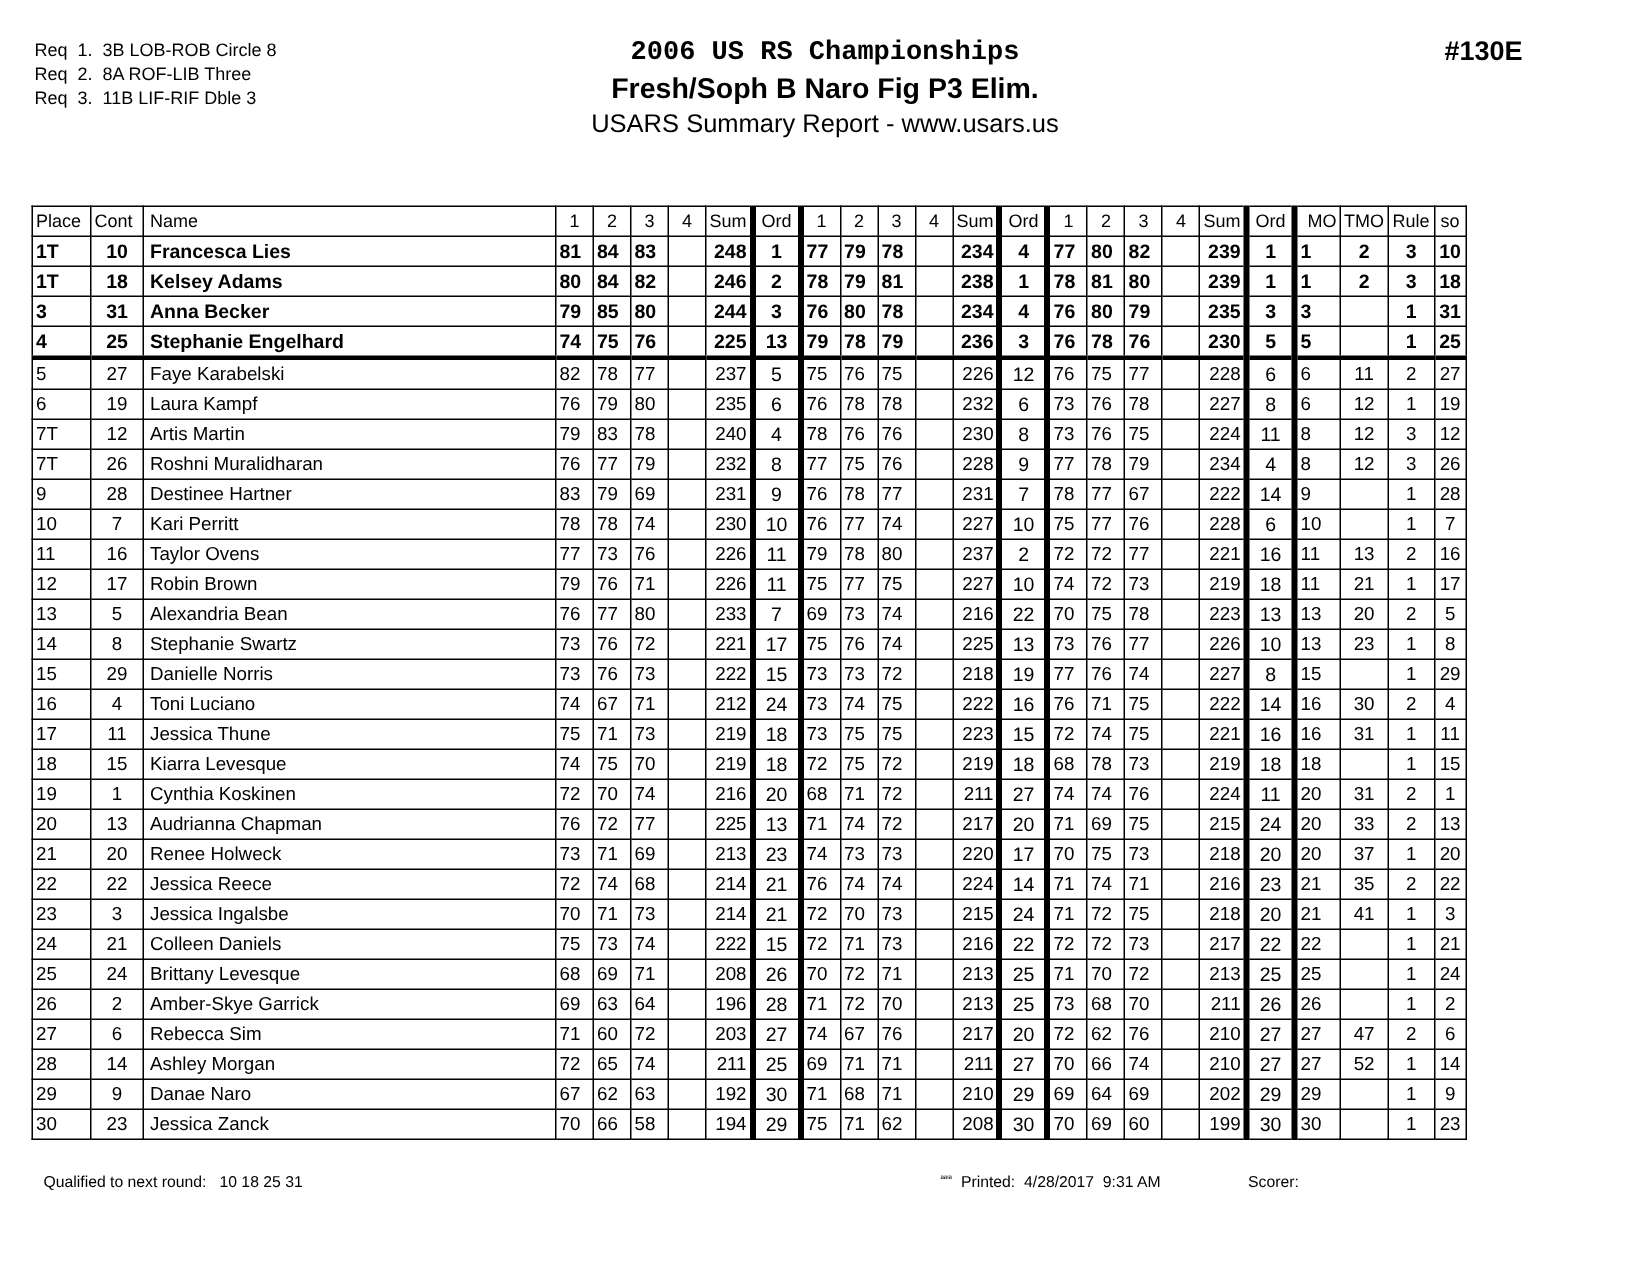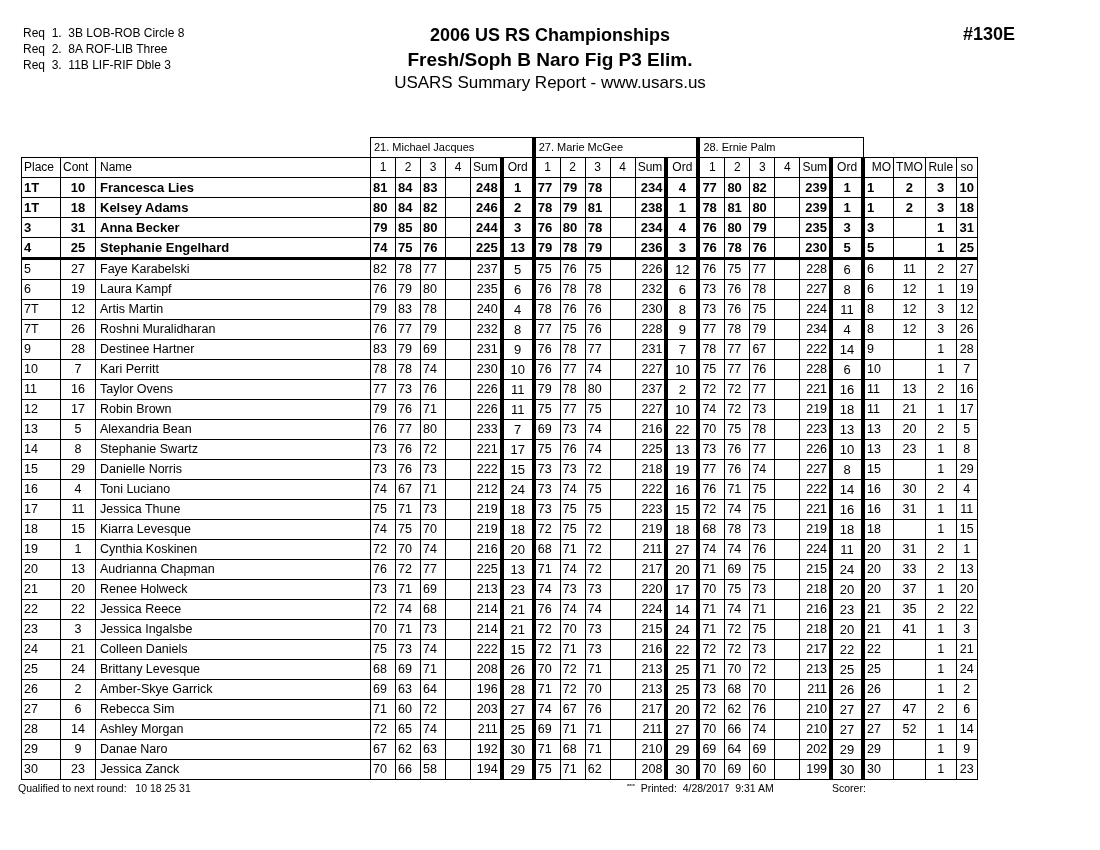--- a/index.html
+++ b/index.html
@@ -1,20 +1,20 @@
 <!DOCTYPE html>
 <html><head>
 <meta charset="utf-8">
 <style>
   html, body { margin: 0; padding: 0; background: #ffffff; }
   body { width: 1100px; height: 850px; position: relative; font-family: "Liberation Sans", sans-serif; color: #000; overflow: hidden; }
   .reqs { position: absolute; left: 23px; top: 25px; font-size: 12px; line-height: 16px; }
   .reqs div { white-space: pre; }
   .title-block { position: absolute; left: 330px; top: 24px; width: 440px; text-align: center; }
-  .t1 { font-size: 18px; font-weight: bold; line-height: 22px; }
+  .t1 { font-size: 18px; font-weight: bold; line-height: 22px; font-family: Liberation Mono, monospace; }
   .t2 { font-size: 15px; line-height: 18px; white-space: pre; }
   .t3 { font-size: 19px; font-weight: bold; line-height: 24px; margin-top: 2px; }
   .t4 { font-size: 17px; line-height: 22px; }
   .event-no { position: absolute; left: 963px; top: 24px; font-size: 18px; font-weight: bold; }
 
   table.results { position: absolute; left: 21px; top: 137px; border-collapse: collapse; font-size: 12.5px; }
   table.results td, table.results th { border: 1px solid #000; padding: 0 2px; height: 19px; line-height: 19px; font-weight: normal; white-space: nowrap; }
   table.results tr.judges td { height: 19px; font-size: 11px; }
   table.results tr.judges td.blank { border: none; }
   table.results tr.judges td.judge { text-align: left; vertical-align: top; padding-left: 3px; border-bottom: none; }
@@ -27,21 +27,21 @@
   td.c-name { width: 268px; text-align: left; padding-left: 4px !important; margin-top: 36px; }
   td.c-sc { width: 20px; text-align: left; }
   td.c-s4 { width: 20px; }
   td.c-sum { width: 24px; text-align: right; }
   td.c-ord { width: 24px; text-align: center; font-weight: bold; border-left: 4px solid #000 !important; font-size: 13px; }
   td.c-j1 { border-left: 4px solid #000 !important; }
   td.c-mo { width: 24px; text-align: left; border-left: 4px solid #000 !important; }
   td.c-tmo { width: 26px; text-align: center; }
   td.c-rule { width: 26px; text-align: center; }
   td.c-so { width: 16px; text-align: center; }
-  .footer-q { position: absolute; left: 18px; top: 782px; font-size: 10.5px; white-space: pre; }
+  .footer-q { position: absolute; left: 29px; top: 782px; font-size: 10.5px; white-space: pre; }
   .footer-p { position: absolute; left: 627px; top: 782px; font-size: 10.5px; white-space: pre; }
   .footer-p .tiny { font-size: 6px; vertical-align: super; margin-right: 6px; }
   .footer-s { position: absolute; left: 832px; top: 782px; font-size: 10.5px; }
 </style>
 </head>
 <body>
 
 <div class="reqs">
   <div>Req  1.  3B LOB-ROB Circle 8</div>
   <div>Req  2.  8A ROF-LIB Three</div>
@@ -51,27 +51,20 @@
 <div class="title-block">
   <div class="t1">2006 US RS Championships</div>
   <div class="t3">Fresh/Soph B Naro Fig P3 Elim.</div>
   <div class="t4">USARS Summary Report - www.usars.us</div>
 </div>
 
 <div class="event-no">#130E</div>
 
 <table class="results">
   <tbody id="tbody">
-    <tr class="judges">
-      <td class="blank" colspan="3"></td>
-      <td class="judge" colspan="6">21.  Michael Jacques</td>
-      <td class="judge c-j1" colspan="6">27.  Marie McGee</td>
-      <td class="judge" colspan="6" style="border-left: 4px solid rgb(0, 0, 0);">28.  Ernie Palm</td>
-      <td class="blank" colspan="4"></td>
-    </tr>
     <tr class="hdr sep-thin" id="hdrrow">
         <td class="left c-place" style="font-weight: normal; font-size: 12px;">Place</td>
         <td class="left c-cont" style="font-weight: normal; font-size: 12px;">Cont</td>
         <td class="left c-name" style="font-weight: normal; font-size: 12px;">Name</td>
         <td class="c-sc" style="font-weight: normal; font-size: 12px; text-align: center;">1</td>
         <td class="c-sc" style="font-weight: normal; font-size: 12px; text-align: center;">2</td>
         <td class="c-sc" style="font-weight: normal; font-size: 12px; text-align: center;">3</td>
         <td class="c-s4" style="font-weight: normal; font-size: 12px;">4</td>
         <td class="c-sum" style="font-weight: normal; font-size: 12px; text-align: left;">Sum</td>
         <td class="c-ord" style="font-weight: normal; font-size: 12px;">Ord</td>

